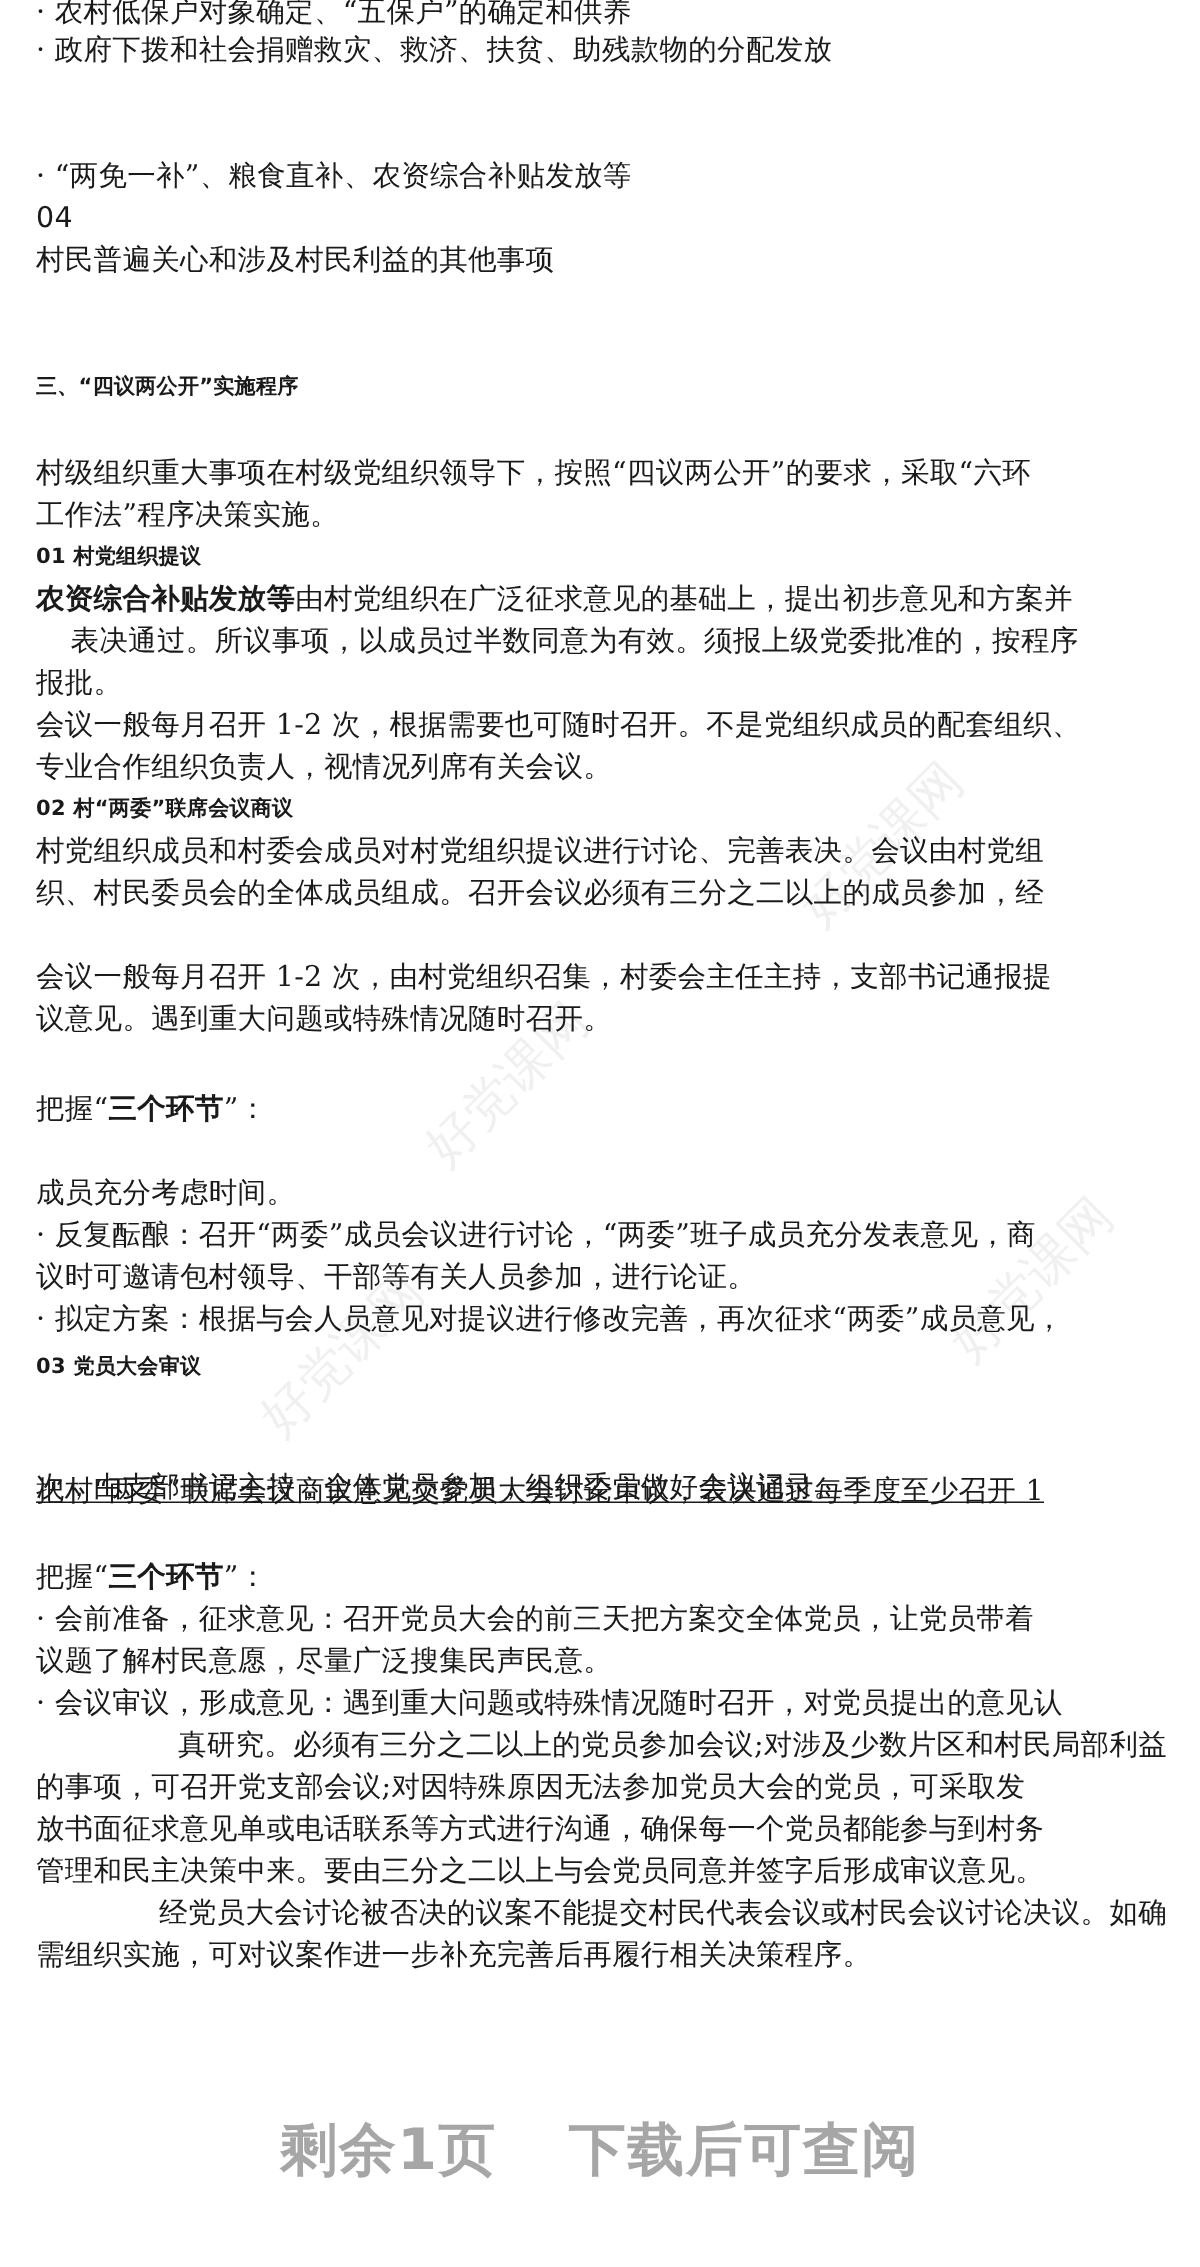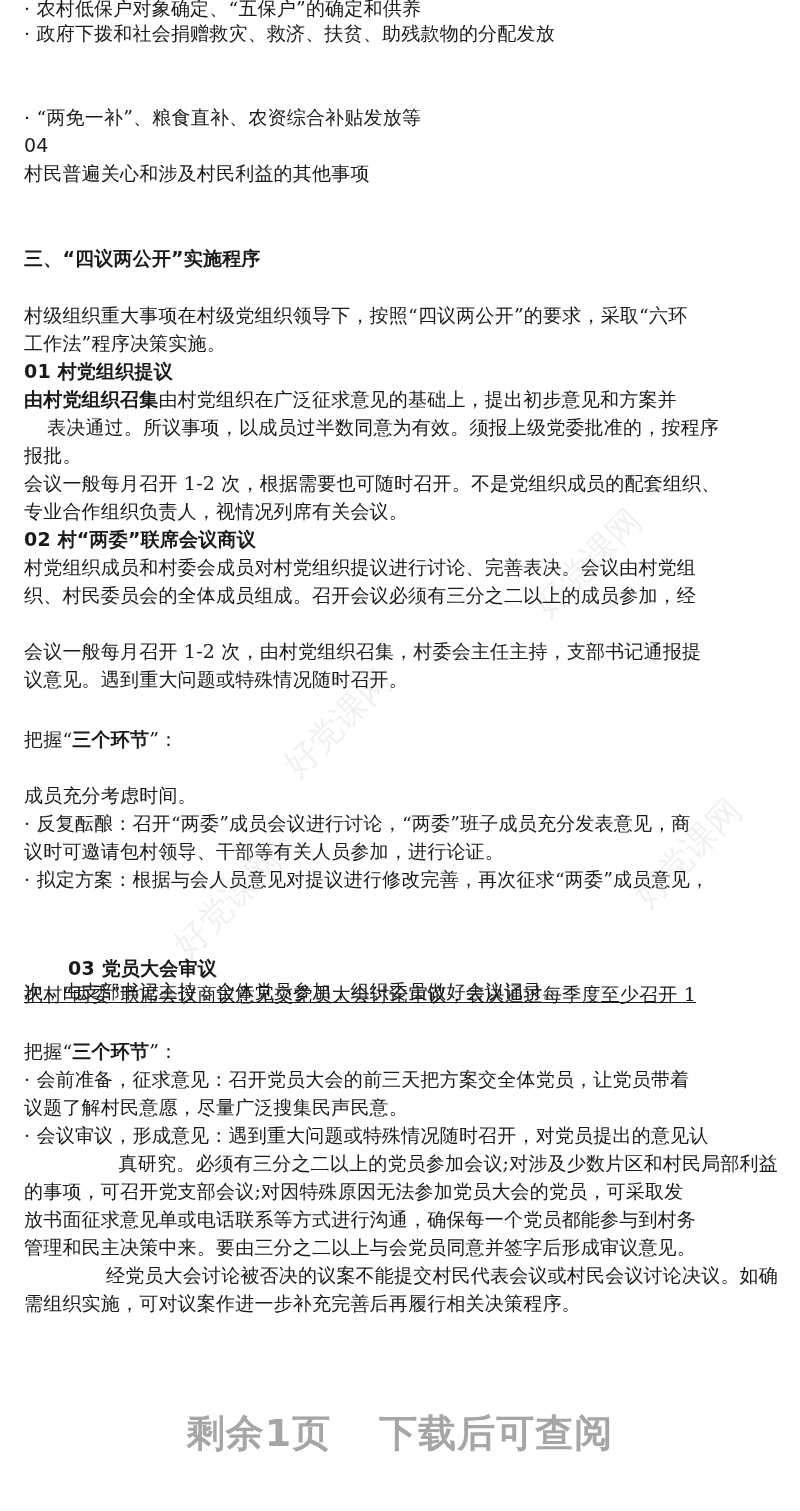--- a/index.html
+++ b/index.html
@@ -1,21 +1,21 @@
 <!DOCTYPE html>
 <html><head>
 <meta charset="utf-8">
 <style>
   html, body { margin: 0; padding: 0; background: #ffffff; }
   body { width: 800px; height: 1511px; position: relative; overflow: hidden;
          font-family: "DejaVu Serif", "Liberation Serif", serif; color: #1a1a1a; }
   .page { position: absolute; left: 0; top: 0; width: 800px; height: 1511px; }
   .line { position: absolute; left: 24px; right: 22px; font-size: 19px; line-height: 28px; white-space: nowrap; letter-spacing: 0.2px; }
   .bold { font-weight: bold; font-family: "DejaVu Sans", "Liberation Sans", sans-serif; }
-  .heading { font-weight: bold; font-family: "DejaVu Sans", "Liberation Sans", sans-serif; font-size: 19px; }
+  .heading { font-weight: bold; font-family: "DejaVu Sans", "Liberation Sans", sans-serif; font-size: 14px; }
   .numlabel { font-family: "DejaVu Sans", "Liberation Sans", sans-serif; }
   .watermark { position: absolute; color: rgba(0,0,0,0.06); font-family: "DejaVu Sans", sans-serif; font-size: 34px; transform: rotate(-45deg); white-space: nowrap; pointer-events: none; }
   .footer { position: absolute; left: 0; right: 0; top: 1408px; text-align: center;
             font-family: "DejaVu Sans", "Liberation Sans", sans-serif; font-weight: bold;
             font-size: 38px; color: #a6a6a6; letter-spacing: 1px; }
   .footer span { display: inline-block; }
   .footer .gap { width: 48px; }
 </style>
 </head>
 <body>
@@ -33,42 +33,42 @@
   <div class="line numlabel" style="top:131px;">04</div>
   <div class="line" style="top:159px;">村民普遍关心和涉及村民利益的其他事项</div>
 
   <div class="line heading" style="top:244px;">三、“四议两公开”实施程序</div>
 
   <div class="line" style="top:301px;">村级组织重大事项在村级党组织领导下，按照“四议两公开”的要求，采取“六环</div>
   <div class="line" style="top:329px;">工作法”程序决策实施。</div>
 
   <div class="line heading" style="top:357px;">01 村党组织提议</div>
   <div class="line" style="top:385px;">
-    <span class="bold">由村党组织召集</span><span>由村党组织在广泛征求意见的基础上，提出初步意见和方案并</span>
+    <span class="bold">农资综合补贴发放等</span><span>由村党组织在广泛征求意见的基础上，提出初步意见和方案并</span>
   </div>
   <div class="line" style="top:413px;margin-left:23px;">表决通过。所议事项，以成员过半数同意为有效。须报上级党委批准的，按程序</div>
   <div class="line" style="top:441px;">报批。</div>
   <div class="line" style="top:469px;">会议一般每月召开 1-2 次，根据需要也可随时召开。不是党组织成员的配套组织、</div>
   <div class="line" style="top:497px;">专业合作组织负责人，视情况列席有关会议。</div>
 
   <div class="line heading" style="top:525px;">02 村“两委”联席会议商议</div>
   <div class="line" style="top:553px;">村党组织成员和村委会成员对村党组织提议进行讨论、完善表决。会议由村党组</div>
   <div class="line" style="top:581px;">织、村民委员会的全体成员组成。召开会议必须有三分之二以上的成员参加，经</div>
   <div class="line" style="top:637px;">会议一般每月召开 1-2 次，由村党组织召集，村委会主任主持，支部书记通报提</div>
   <div class="line" style="top:665px;">议意见。遇到重大问题或特殊情况随时召开。</div>
 
   <div class="line" style="top:725px;">
     <span>把握“</span><span class="bold">三个环节</span><span>”：</span>
   </div>
   <div class="line" style="top:781px;">成员充分考虑时间。</div>
   <div class="line" style="top:809px;">· 反复酝酿：召开“两委”成员会议进行讨论，“两委”班子成员充分发表意见，商</div>
   <div class="line" style="top:837px;">议时可邀请包村领导、干部等有关人员参加，进行论证。</div>
   <div class="line" style="top:865px;">· 拟定方案：根据与会人员意见对提议进行修改完善，再次征求“两委”成员意见，</div>
 
-  <div class="line heading" style="top:954px;margin-left:44px;">03 党员大会审议</div>
+  <div class="line heading" style="top:897px;">03 党员大会审议</div>
   <div class="line" style="top:980px;text-decoration:underline;">把村“两委”联席会议商议意见交党员大会讨论审议，表决通过每季度至少召开 1</div>
   <div class="line" style="top:977px;">次，由支部书记主持，全体党员参加，组织委员做好会议记录。</div>
 
   <div class="line" style="top:1037px;">
     <span>把握“</span><span class="bold">三个环节</span><span>”：</span>
   </div>
   <div class="line" style="top:1065px;">· 会前准备，征求意见：召开党员大会的前三天把方案交全体党员，让党员带着</div>
   <div class="line" style="top:1093px;">议题了解村民意愿，尽量广泛搜集民声民意。</div>
   <div class="line" style="top:1121px;">· 会议审议，形成意见：遇到重大问题或特殊情况随时召开，对党员提出的意见认</div>
   <div class="line" style="top:1149px;text-align:right;">真研究。必须有三分之二以上的党员参加会议;对涉及少数片区和村民局部利益</div>

